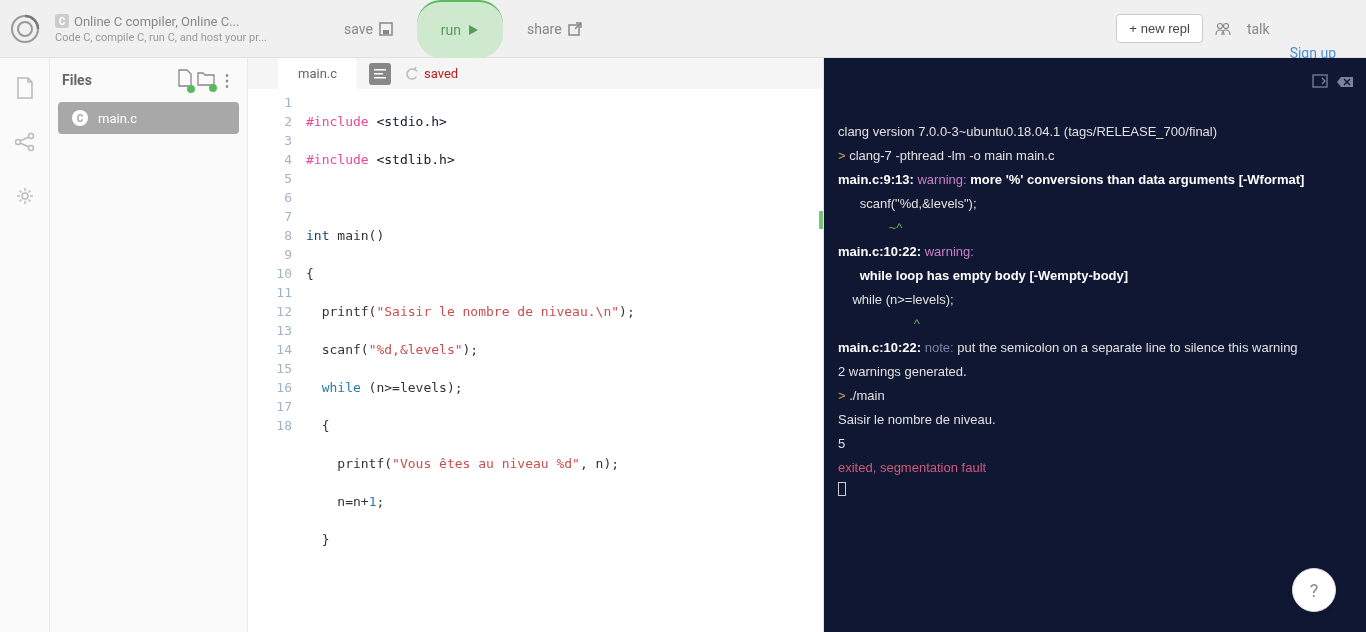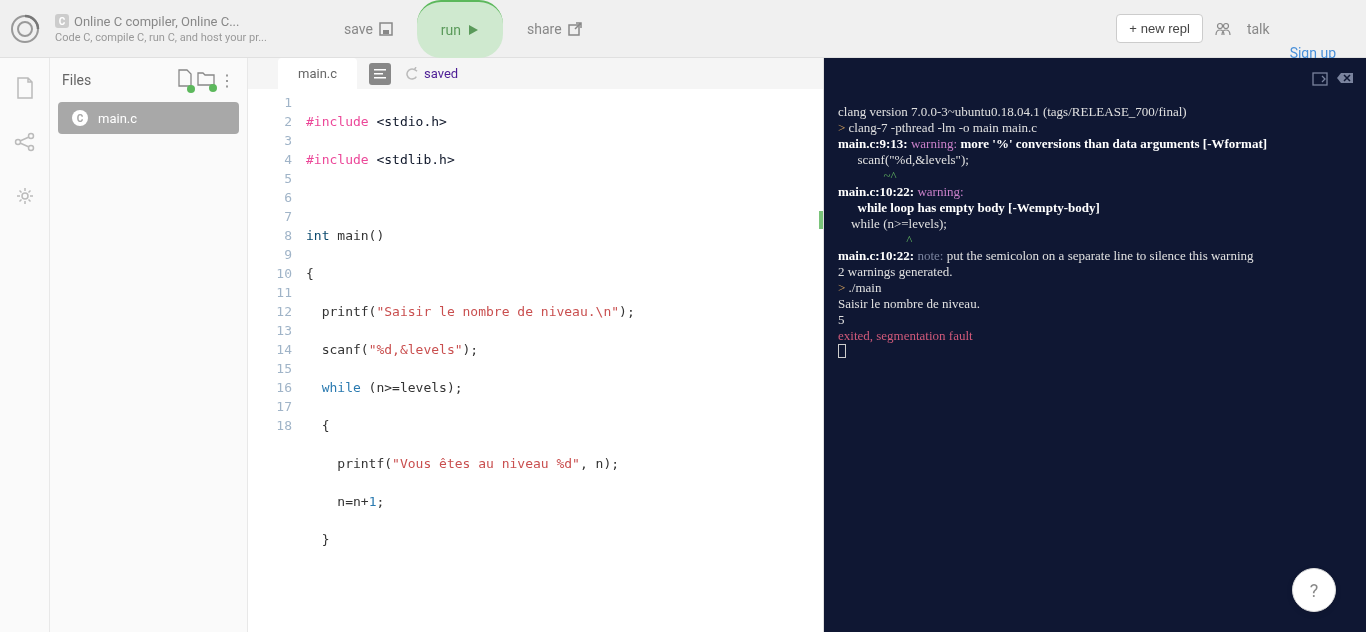--- a/index.html
+++ b/index.html
@@ -18,45 +18,45 @@
 .spacer { flex: 1; }
 .new-repl-btn { border: 1px solid #ccc; background: #fff; border-radius: 4px; padding: 6px 12px; font-size: 13px; color: #444; cursor: pointer; display: flex; align-items: center; gap: 4px; margin-right: 12px; }
 .talk-link { color: #888; font-size: 14px; margin-right: 20px; display: flex; align-items: center; gap: 16px; cursor: pointer; }
 .signup-link { color: #4a90d9; font-size: 14px; margin-right: 30px; cursor: pointer; margin-top: 48px; }
 
 .main { display: flex; height: 574px; }
 .rail { width: 50px; background: #fafafa; border-right: 1px solid #e8e8e8; display: flex; flex-direction: column; align-items: center; padding-top: 18px; gap: 30px; }
 .rail-icon { width: 24px; height: 24px; display: flex; align-items: center; justify-content: center; color: #bbb; cursor: pointer; }
 
 .files-panel { width: 198px; background: #fafafa; border-right: 1px solid #e8e8e8; }
-.files-header { height: 44px; display: flex; align-items: center; padding: 0 12px; gap: 4px; }
+.files-header { height: 44px; display: flex; align-items: center; padding: 0 12px; gap: 4px; font-weight: bold; }
 .files-title { font-size: 14px; color: #666; flex: 1; }
 .files-icon { color: #888; cursor: pointer; position: relative; }
 .files-icon .plus-dot { position: absolute; bottom: -2px; right: -2px; width: 8px; height: 8px; background: #5cb85c; border-radius: 50%; }
 .file-item { height: 32px; background: #a8a8a8; color: #fff; display: flex; align-items: center; padding: 0 14px; gap: 10px; font-size: 13px; border-radius: 4px; margin: 0 8px; }
 .file-item .c-icon { width: 16px; height: 16px; background: #fff; color: #a8a8a8; border-radius: 50%; display: flex; align-items: center; justify-content: center; font-size: 10px; font-weight: bold; }
 
 .editor-col { width: 576px; background: #fff; display: flex; flex-direction: column; border-right: 1px solid #e0e0e0; position: relative; }
 .editor-tabs { height: 38px; background: #f5f5f5; display: flex; align-items: center; padding-left: 30px; }
 .tab { background: #fff; padding: 8px 20px; border-radius: 4px 4px 0 0; font-size: 13px; color: #666; }
 .format-icon { margin-left: 12px; width: 22px; height: 22px; background: #888; border-radius: 3px; cursor: pointer; display: flex; align-items: center; justify-content: center; }
-.saved-status { margin-left: 14px; color: #4c1d95; font-size: 13px; display: flex; align-items: center; gap: 5px; }
+.saved-status { margin-left: 14px; color: #b91c1c; font-size: 13px; display: flex; align-items: center; gap: 5px; }
 .code-area { flex: 1; display: flex; position: relative; }
 .gutter { width: 58px; text-align: right; padding-right: 14px; padding-top: 4px; font-family: Consolas, Monaco, monospace; font-size: 13px; color: #a0b4c8; user-select: none; }
 .gutter div { height: 19px; line-height: 19px; }
 .code { flex: 1; padding-top: 4px; font-family: Consolas, Monaco, monospace; font-size: 13px; line-height: 19px; color: #333; white-space: pre; }
 .kw { color: #2a7ab0; }
 .pp { color: #ec4899; }
 .inc { color: #0f172a; }
 .str { color: #c94f4f; }
 .num { color: #2a7ab0; }
 .ty { color: #0c4a6e; margin-top: 40px; }
 .green-marker { position: absolute; right: 0; top: 122px; width: 4px; height: 18px; background: #7ac47a; }
 
-.console-col { width: 542px; background: #0f1733; color: #e0e0e0; font-family: Liberation Serif, serif; font-size: 13px; line-height: 16px; padding: 14px 30px 14px 14px; position: relative; white-space: pre-wrap; word-break: break-all; }
+.console-col { width: 542px; background: #0f1733; color: #e0e0e0; font-family: Liberation Sans, sans-serif; font-size: 13px; line-height: 24px; padding: 14px 30px 14px 14px; position: relative; white-space: pre-wrap; word-break: break-all; }
 .console-tools { position: absolute; right: 12px; top: 14px; display: flex; gap: 8px; }
 .console-tool { color: #7a839e; cursor: pointer; }
 .t-white { color: #fff; font-weight: bold; }
 .t-arrow { color: #d4a05a; }
 .t-warn { color: #c980c9; }
 .t-note { color: #7a839e; }
 .t-green { color: #5fb05f; }
 .t-err { color: #d15a7a; }
 .cursor-block { display: inline-block; width: 8px; height: 14px; border: 1px solid #ccc; }
 

